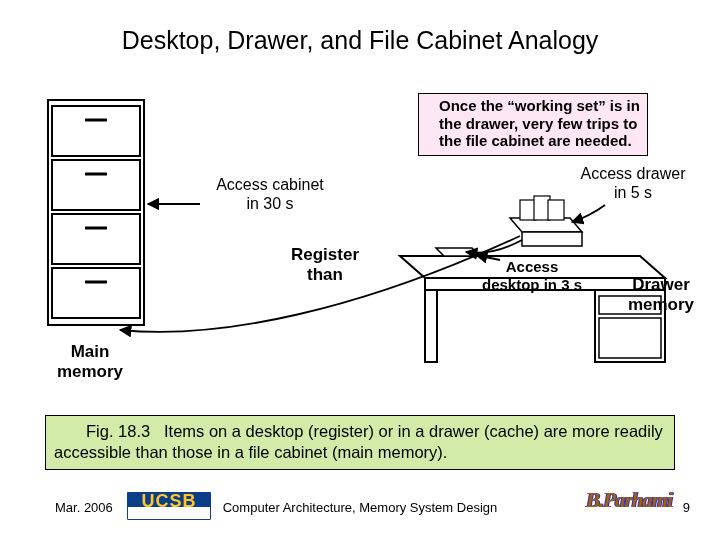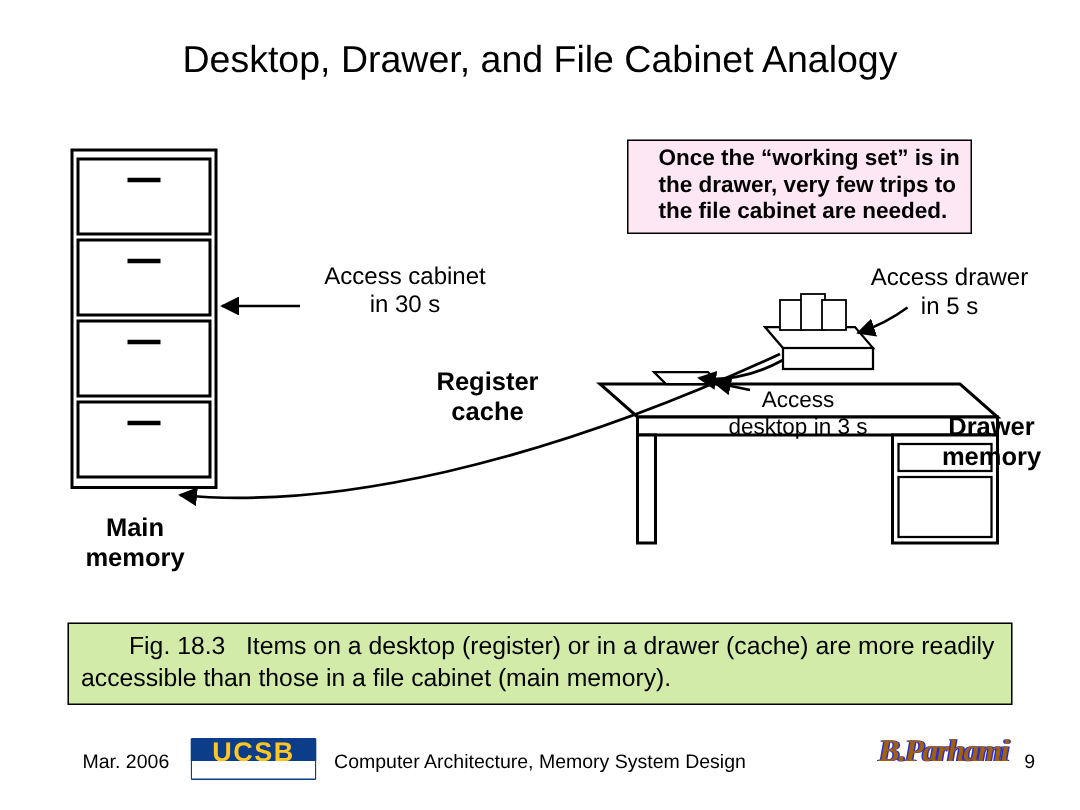--- a/index.html
+++ b/index.html
@@ -188,33 +188,33 @@
   <path d="M 520 236 C 360 310, 220 340, 120 330" fill="none" stroke="#000" stroke-width="1.8" marker-end="url(#ah)"></path>
 
   <path d="M 522 240 C 500 252, 480 254, 466 252" fill="none" stroke="#000" stroke-width="1.8" marker-end="url(#ah)"></path>
 </svg>
 
 <div class="label" style="left:205px; top:175px; width:130px;">
   <span>Access cabinet</span><br>
   <span>in 30 s</span>
 </div>
 
-<div class="label" style="left:568px; top:176px; width:130px;">
+<div class="label" style="left:568px; top:164px; width:130px;">
   <span>Access drawer</span><br>
   <span>in 5 s</span>
 </div>
 
-<div class="label" style="left:472px; top:258px; width:120px; font-size:15px;">
+<div class="label" style="left:472px; top:258px; width:120px; font-size:15px;font-weight:bold;">
   <span>Access</span><br>
   <span>desktop in 3 s</span>
 </div>
 
 <div class="label bold" style="left:275px; top:245px; width:100px; font-size:17px;">
   <span>Register</span><br>
-  <span>cache</span>
+  <span>than</span>
 </div>
 
 <div class="label bold" style="left:616px; top:275px; width:90px; font-size:17px;">
   <span>Drawer</span><br>
   <span>memory</span>
 </div>
 
 <div class="label bold" style="left:45px; top:342px; width:90px; font-size:17px;">
   <span>Main</span><br>
   <span>memory</span>

